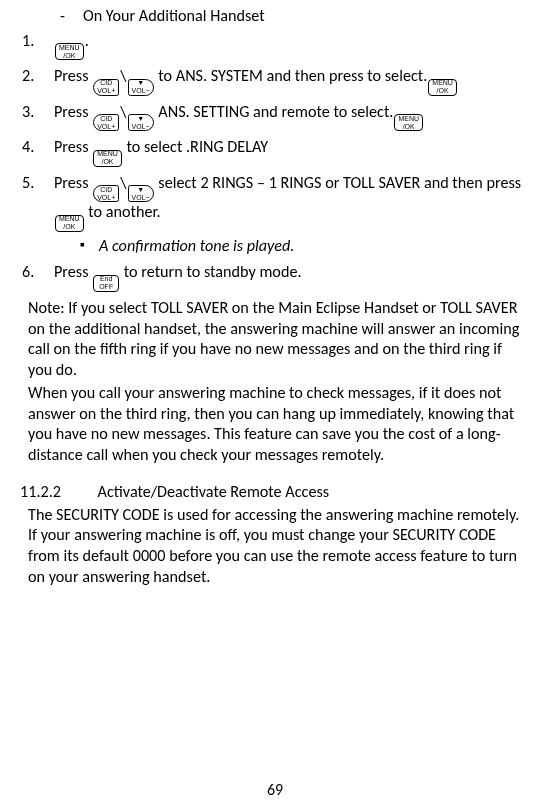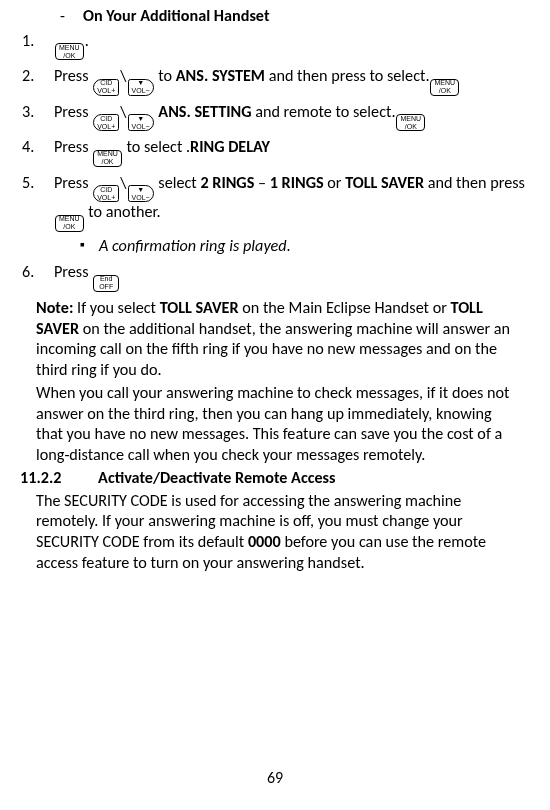--- a/index.html
+++ b/index.html
@@ -63,35 +63,35 @@
     font-variant-numeric: normal;
   }
   .sub-bullet {
     margin: 4px 0 2px 26px;
     display: flex;
     gap: 14px;
     font-style: italic;
   }
   .sub-bullet .dot { font-style: normal; font-size:14px; }
   .para {
-    margin: 2px 16px;
+    margin: 2px 8px;
   }
   .sec-h {
-    font-weight: bold;
-    margin-top: 2px;
+    font-weight: normal;
+    margin-top: 16px;
   }
   .page-num {
     position: absolute;
-    bottom: 22px;
+    bottom: 10px;
     left: 0;
     right: 0;
     text-align: center;
     font-size: 16px;
   }
-  b { font-weight: bold; }
+  b { font-weight: normal; }
 </style>
 </head>
 <body>
 
 <div class="page">
 
   <div class="heading-line">
     <span>-</span>
     <b>On Your Additional Handset</b>
   </div>
@@ -129,26 +129,26 @@
             <span class="ln">CID</span>
             <span class="ln">VOL+</span>
           </span></span><span>\</span><span class="key round-right"><span class="key-inner">
             <span class="ln">▼</span>
             <span class="ln">VOL−</span>
           </span></span><span> select </span><b>2 RINGS</b><span> – </span><b>1 RINGS</b><span> or </span><b>TOLL SAVER</b><span> and then  press </span><span class="key"><span class="key-inner">
             <span class="ln">MENU</span>
             <span class="ln">/OK</span>
           </span></span><span> to another.</span><div class="sub-bullet">
           <span class="dot">▪</span>
-          <span>A confirmation ring is played.</span>
+          <span>A confirmation tone is played.</span>
         </div></li>
       <li><span>Press </span><span class="key"><span class="key-inner">
             <span class="ln">End</span>
             <span class="ln">OFF</span>
-          </span></span></li>
+          </span></span><span> to return to standby mode.</span></li>
     </ol>
 
   <div class="para">
     <b>Note:</b><span> If you select </span><b>TOLL SAVER</b><span> on the Main Eclipse Handset or </span><b>TOLL SAVER</b><span> on the additional handset, the answering machine will answer an incoming call on the fifth ring if you have no new messages and on the third ring if you do.</span>
   </div>
   <div class="para">When you call your answering machine to check messages, if it does not answer on the third ring, then you can hang up immediately, knowing that you have no new messages. This feature can save you the cost of a long-distance call when you check your messages remotely.</div>
 
   <div class="sec-h">
     <span>11.2.2</span>
     &nbsp;&nbsp;&nbsp;&nbsp;&nbsp;&nbsp;&nbsp;&nbsp;

